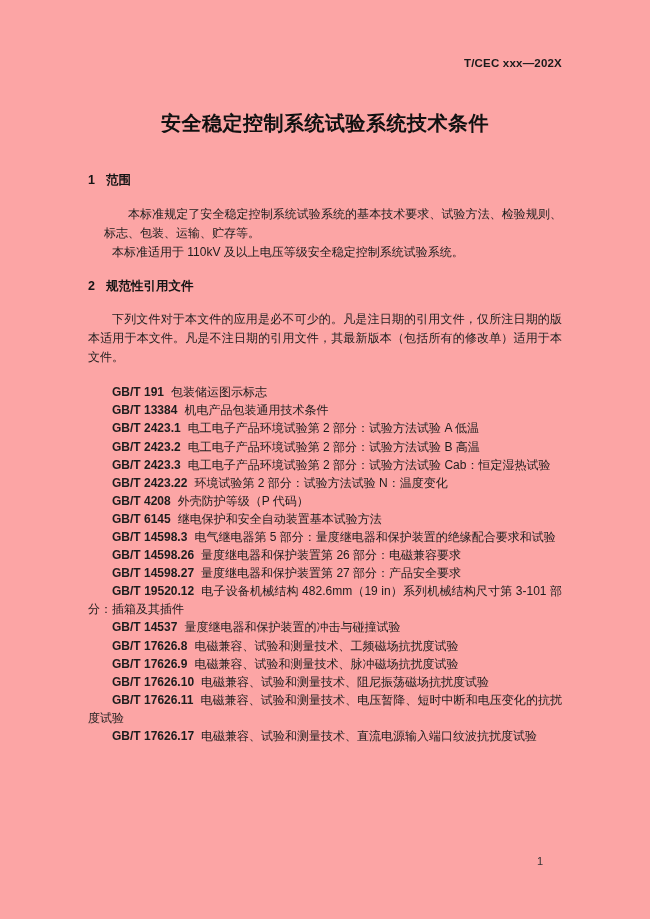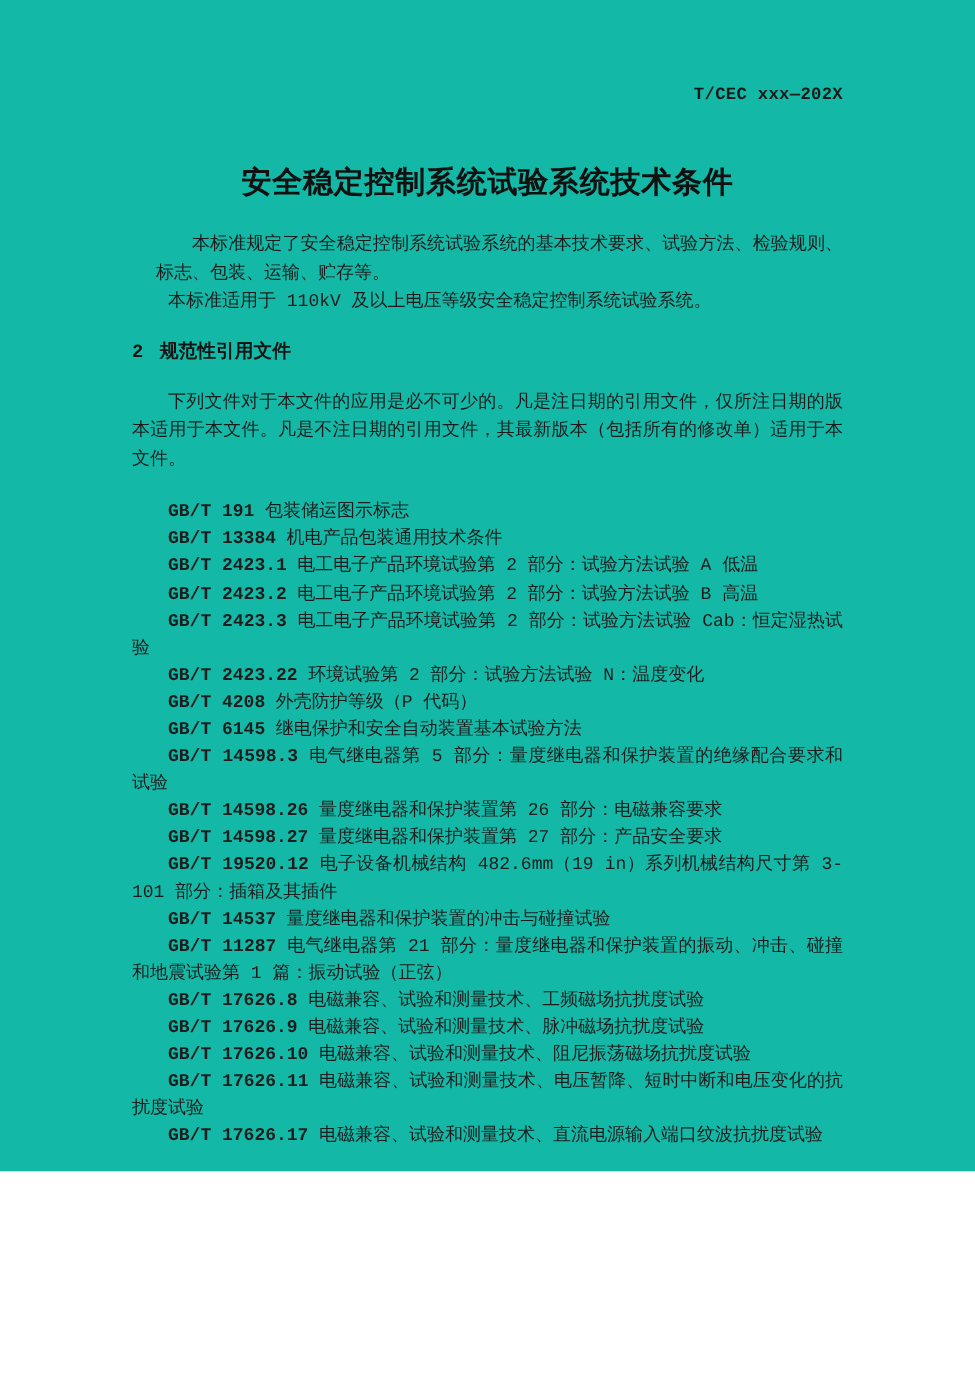--- a/index.html
+++ b/index.html
@@ -3,24 +3,24 @@
 <meta charset="utf-8">
 <style>
   html, body {
     margin: 0;
     padding: 0;
     background: #ffffff;
   }
   .page {
     position: relative;
     width: 650px;
-    height: 781px;
-    background: #14b8a6;
+    height: 919px;
+    background: #fca5a5;
     overflow: hidden;
-    font-family: Liberation Mono, monospace;
+    font-family: Liberation Sans, sans-serif;
     color: #1d1d1d;
     box-sizing: border-box;
   }
   .content {
     position: absolute;
     left: 88px;
     top: 0;
     width: 474px;
   }
   .doc-header {
@@ -91,20 +91,23 @@
 </head>
 <body>
 
 <div class="page">
   <div class="content">
 
     <div class="doc-header">T/CEC xxx—202X</div>
 
     <h1 class="doc-title">安全稳定控制系统试验系统技术条件</h1>
 
+    <div class="section-heading">
+      <span class="sec-num">1</span><span class="sec-label">范围</span>
+    </div>
 
     <p class="para first-of-section">本标准规定了安全稳定控制系统试验系统的基本技术要求、试验方法、检验规则、标志、包装、运输、贮存等。</p>
 
     <p class="para">本标准适用于 110kV 及以上电压等级安全稳定控制系统试验系统。</p>
 
     <div class="section-heading sec2">
       <span class="sec-num">2</span><span class="sec-label">规范性引用文件</span>
     </div>
 
     <p class="para sec2-intro">下列文件对于本文件的应用是必不可少的。凡是注日期的引用文件，仅所注日期的版本适用于本文件。凡是不注日期的引用文件，其最新版本（包括所有的修改单）适用于本文件。</p>
@@ -116,21 +119,20 @@
         <p class="ref"><span class="ref-code">GB/T 2423.2</span>电工电子产品环境试验第 2 部分：试验方法试验 B 高温</p>
         <p class="ref"><span class="ref-code">GB/T 2423.3</span>电工电子产品环境试验第 2 部分：试验方法试验 Cab：恒定湿热试验</p>
         <p class="ref"><span class="ref-code">GB/T 2423.22</span>环境试验第 2 部分：试验方法试验 N：温度变化</p>
         <p class="ref"><span class="ref-code">GB/T 4208</span>外壳防护等级（P 代码）</p>
         <p class="ref"><span class="ref-code">GB/T 6145</span>继电保护和安全自动装置基本试验方法</p>
         <p class="ref"><span class="ref-code">GB/T 14598.3</span>电气继电器第 5 部分：量度继电器和保护装置的绝缘配合要求和试验</p>
         <p class="ref"><span class="ref-code">GB/T 14598.26</span>量度继电器和保护装置第 26 部分：电磁兼容要求</p>
         <p class="ref"><span class="ref-code">GB/T 14598.27</span>量度继电器和保护装置第 27 部分：产品安全要求</p>
         <p class="ref"><span class="ref-code">GB/T 19520.12</span>电子设备机械结构 482.6mm（19 in）系列机械结构尺寸第 3-101 部分：插箱及其插件</p>
         <p class="ref"><span class="ref-code">GB/T 14537</span>量度继电器和保护装置的冲击与碰撞试验</p>
-        <p class="ref"><span class="ref-code">GB/T 11287</span>电气继电器第 21 部分：量度继电器和保护装置的振动、冲击、碰撞和地震试验第 1 篇：振动试验（正弦）</p>
         <p class="ref"><span class="ref-code">GB/T 17626.8</span>电磁兼容、试验和测量技术、工频磁场抗扰度试验</p>
         <p class="ref"><span class="ref-code">GB/T 17626.9</span>电磁兼容、试验和测量技术、脉冲磁场抗扰度试验</p>
         <p class="ref"><span class="ref-code">GB/T 17626.10</span>电磁兼容、试验和测量技术、阻尼振荡磁场抗扰度试验</p>
         <p class="ref"><span class="ref-code">GB/T 17626.11</span>电磁兼容、试验和测量技术、电压暂降、短时中断和电压变化的抗扰度试验</p>
         <p class="ref"><span class="ref-code">GB/T 17626.17</span>电磁兼容、试验和测量技术、直流电源输入端口纹波抗扰度试验</p>
       </div>
 
   </div>
 
   <div class="page-number">1</div>

